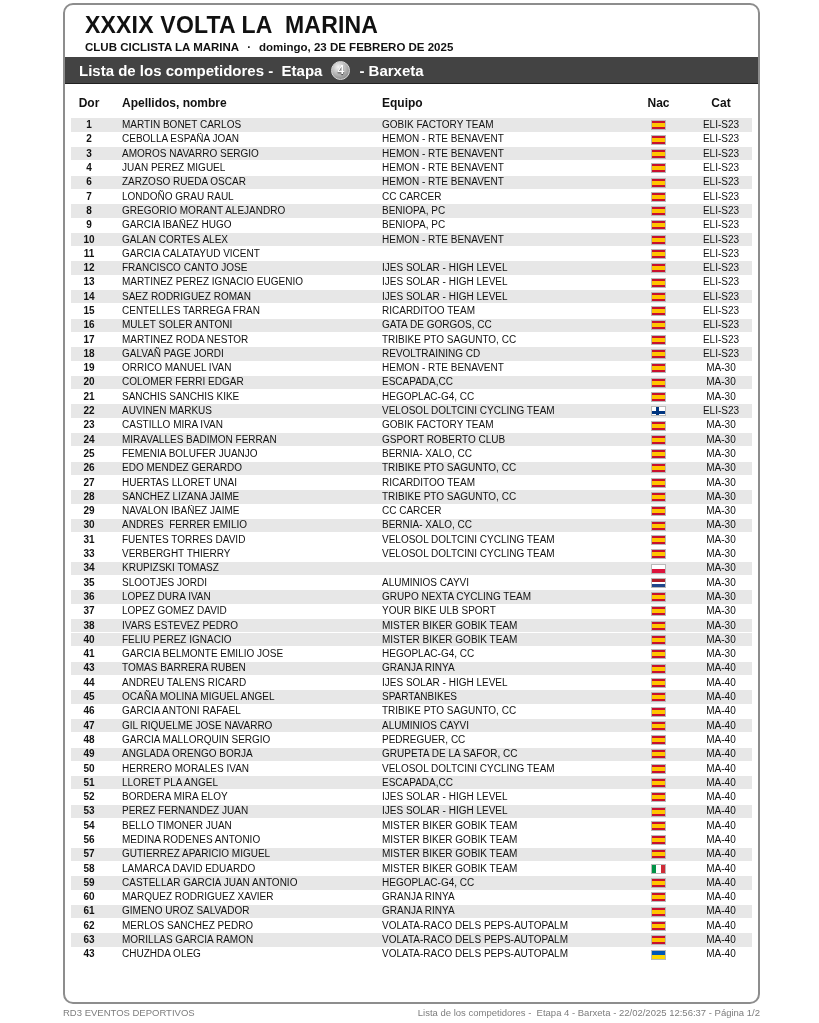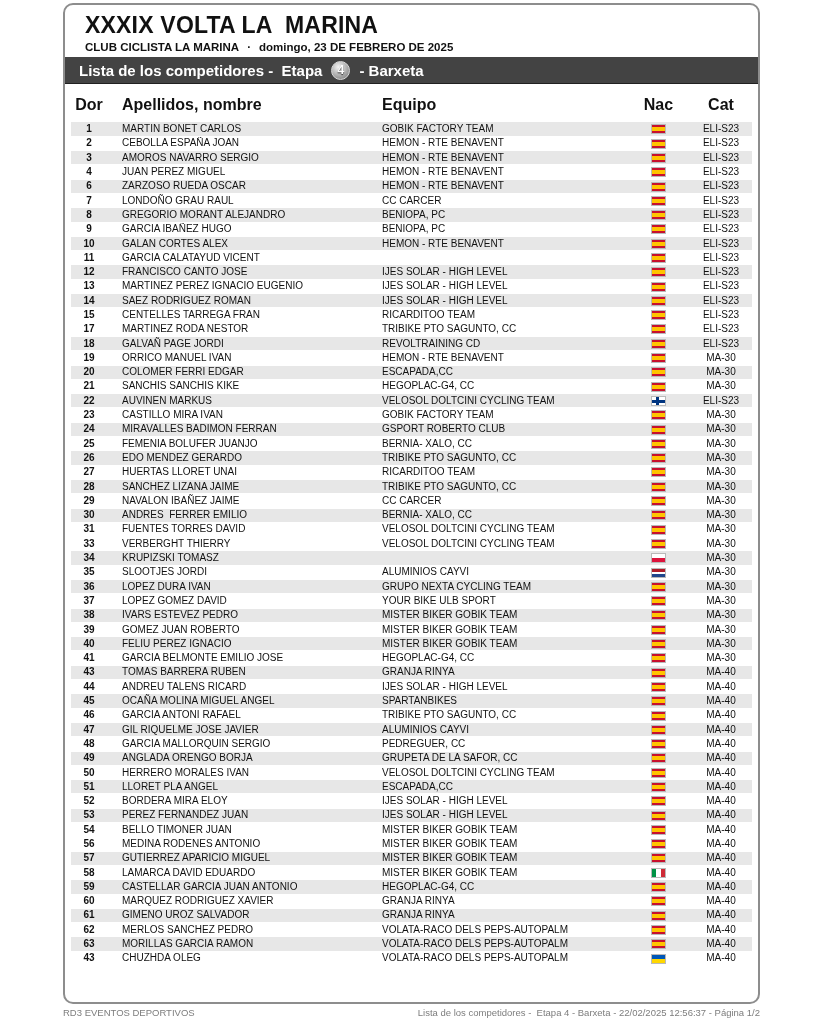--- a/index.html
+++ b/index.html
@@ -31,21 +31,21 @@
 
   .table-wrap { padding: 5px 8px 0 6px; }
   table { border-collapse: collapse; table-layout: fixed; width: 681px; }
   col.c-dor  { width: 36px; }
   col.c-name { width: 260px; }
   col.c-team { width: 260px; }
   col.c-nac  { width: 63px; }
   col.c-cat  { width: 62px; }
 
   thead th {
-    font-size: 16px; font-weight: bold; text-align: left;
+    font-size: 12px; font-weight: bold; text-align: left;
     padding: 7px 0 8px 0; white-space: pre;
   }
   thead th.center { text-align: center; }
   thead th.pad { padding-left: 15px; }
 
   tbody td {
     height: 14.3px; font-size: 10px; line-height: 10px;
     white-space: pre; overflow: hidden; vertical-align: middle;
     border-bottom: 1px solid #fff;
   }
@@ -193,20 +193,27 @@
             <td class="nac"><span class="flag" style="background: linear-gradient(rgb(200, 16, 46) 0%, rgb(200, 16, 46) 28%, rgb(255, 196, 0) 28%, rgb(255, 196, 0) 72%, rgb(200, 16, 46) 72%, rgb(200, 16, 46) 100%);"></span></td>
             <td class="cat">ELI-S23</td>
           </tr>
           <tr class="odd">
             <td class="dor">15</td>
             <td class="name">CENTELLES TARREGA FRAN</td>
             <td class="team">RICARDITOO TEAM</td>
             <td class="nac"><span class="flag" style="background: linear-gradient(rgb(200, 16, 46) 0%, rgb(200, 16, 46) 28%, rgb(255, 196, 0) 28%, rgb(255, 196, 0) 72%, rgb(200, 16, 46) 72%, rgb(200, 16, 46) 100%);"></span></td>
             <td class="cat">ELI-S23</td>
           </tr>
+          <tr class="even">
+            <td class="dor">16</td>
+            <td class="name">MULET SOLER ANTONI</td>
+            <td class="team">GATA DE GORGOS, CC</td>
+            <td class="nac"><span class="flag" style="background: linear-gradient(rgb(200, 16, 46) 0%, rgb(200, 16, 46) 28%, rgb(255, 196, 0) 28%, rgb(255, 196, 0) 72%, rgb(200, 16, 46) 72%, rgb(200, 16, 46) 100%);"></span></td>
+            <td class="cat">ELI-S23</td>
+          </tr>
           <tr class="odd">
             <td class="dor">17</td>
             <td class="name">MARTINEZ RODA NESTOR</td>
             <td class="team">TRIBIKE PTO SAGUNTO, CC</td>
             <td class="nac"><span class="flag" style="background: linear-gradient(rgb(200, 16, 46) 0%, rgb(200, 16, 46) 28%, rgb(255, 196, 0) 28%, rgb(255, 196, 0) 72%, rgb(200, 16, 46) 72%, rgb(200, 16, 46) 100%);"></span></td>
             <td class="cat">ELI-S23</td>
           </tr>
           <tr class="even">
             <td class="dor">18</td>
             <td class="name">GALVAÑ PAGE JORDI</td>
@@ -340,27 +347,20 @@
             <td class="nac"><span class="flag" style="background: linear-gradient(rgb(200, 16, 46) 0%, rgb(200, 16, 46) 28%, rgb(255, 196, 0) 28%, rgb(255, 196, 0) 72%, rgb(200, 16, 46) 72%, rgb(200, 16, 46) 100%);"></span></td>
             <td class="cat">MA-30</td>
           </tr>
           <tr class="even">
             <td class="dor">38</td>
             <td class="name">IVARS ESTEVEZ PEDRO</td>
             <td class="team">MISTER BIKER GOBIK TEAM</td>
             <td class="nac"><span class="flag" style="background: linear-gradient(rgb(200, 16, 46) 0%, rgb(200, 16, 46) 28%, rgb(255, 196, 0) 28%, rgb(255, 196, 0) 72%, rgb(200, 16, 46) 72%, rgb(200, 16, 46) 100%);"></span></td>
             <td class="cat">MA-30</td>
           </tr>
-          <tr class="odd">
-            <td class="dor">39</td>
-            <td class="name">GOMEZ JUAN ROBERTO</td>
-            <td class="team">MISTER BIKER GOBIK TEAM</td>
-            <td class="nac"><span class="flag" style="background: linear-gradient(rgb(200, 16, 46) 0%, rgb(200, 16, 46) 28%, rgb(255, 196, 0) 28%, rgb(255, 196, 0) 72%, rgb(200, 16, 46) 72%, rgb(200, 16, 46) 100%);"></span></td>
-            <td class="cat">MA-30</td>
-          </tr>
           <tr class="even">
             <td class="dor">40</td>
             <td class="name">FELIU PEREZ IGNACIO</td>
             <td class="team">MISTER BIKER GOBIK TEAM</td>
             <td class="nac"><span class="flag" style="background: linear-gradient(rgb(200, 16, 46) 0%, rgb(200, 16, 46) 28%, rgb(255, 196, 0) 28%, rgb(255, 196, 0) 72%, rgb(200, 16, 46) 72%, rgb(200, 16, 46) 100%);"></span></td>
             <td class="cat">MA-30</td>
           </tr>
           <tr class="odd">
             <td class="dor">41</td>
             <td class="name">GARCIA BELMONTE EMILIO JOSE</td>
@@ -391,21 +391,21 @@
           </tr>
           <tr class="odd">
             <td class="dor">46</td>
             <td class="name">GARCIA ANTONI RAFAEL</td>
             <td class="team">TRIBIKE PTO SAGUNTO, CC</td>
             <td class="nac"><span class="flag" style="background: linear-gradient(rgb(200, 16, 46) 0%, rgb(200, 16, 46) 28%, rgb(255, 196, 0) 28%, rgb(255, 196, 0) 72%, rgb(200, 16, 46) 72%, rgb(200, 16, 46) 100%);"></span></td>
             <td class="cat">MA-40</td>
           </tr>
           <tr class="even">
             <td class="dor">47</td>
-            <td class="name">GIL RIQUELME JOSE JAVIER</td>
+            <td class="name">GIL RIQUELME JOSE NAVARRO</td>
             <td class="team">ALUMINIOS CAYVI</td>
             <td class="nac"><span class="flag" style="background: linear-gradient(rgb(200, 16, 46) 0%, rgb(200, 16, 46) 28%, rgb(255, 196, 0) 28%, rgb(255, 196, 0) 72%, rgb(200, 16, 46) 72%, rgb(200, 16, 46) 100%);"></span></td>
             <td class="cat">MA-40</td>
           </tr>
           <tr class="odd">
             <td class="dor">48</td>
             <td class="name">GARCIA MALLORQUIN SERGIO</td>
             <td class="team">PEDREGUER, CC</td>
             <td class="nac"><span class="flag" style="background: linear-gradient(rgb(200, 16, 46) 0%, rgb(200, 16, 46) 28%, rgb(255, 196, 0) 28%, rgb(255, 196, 0) 72%, rgb(200, 16, 46) 72%, rgb(200, 16, 46) 100%);"></span></td>
             <td class="cat">MA-40</td>

